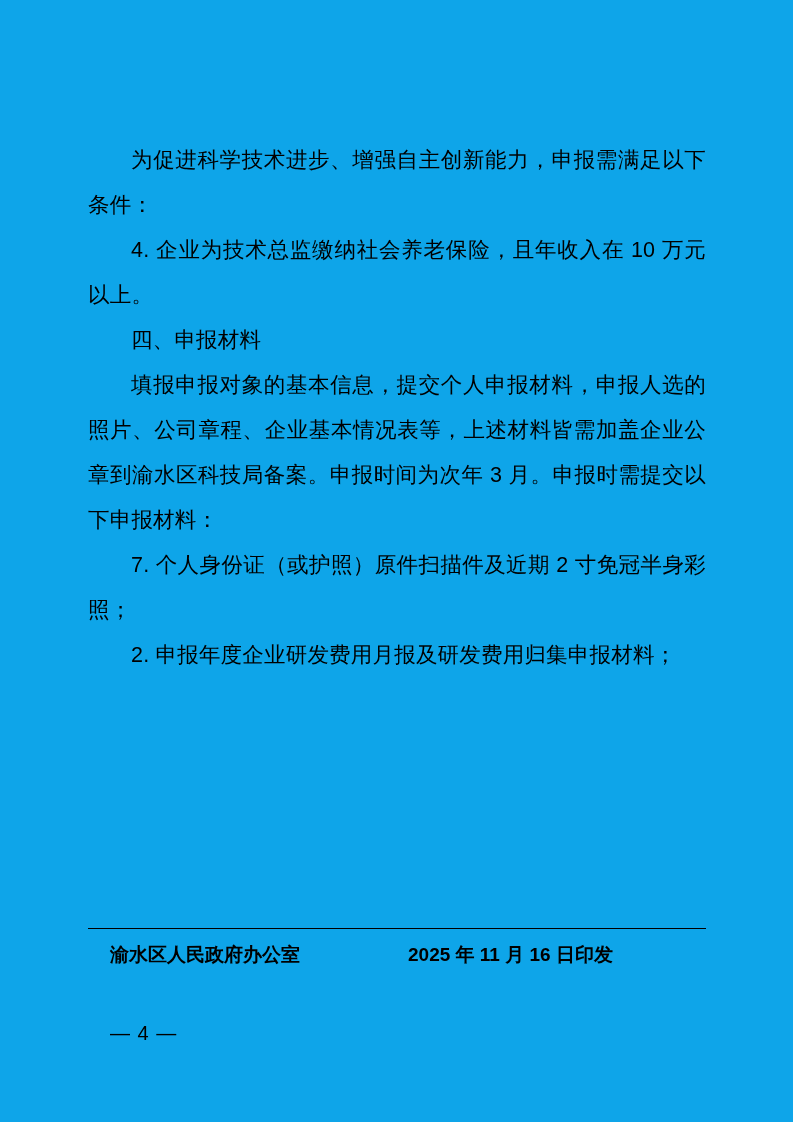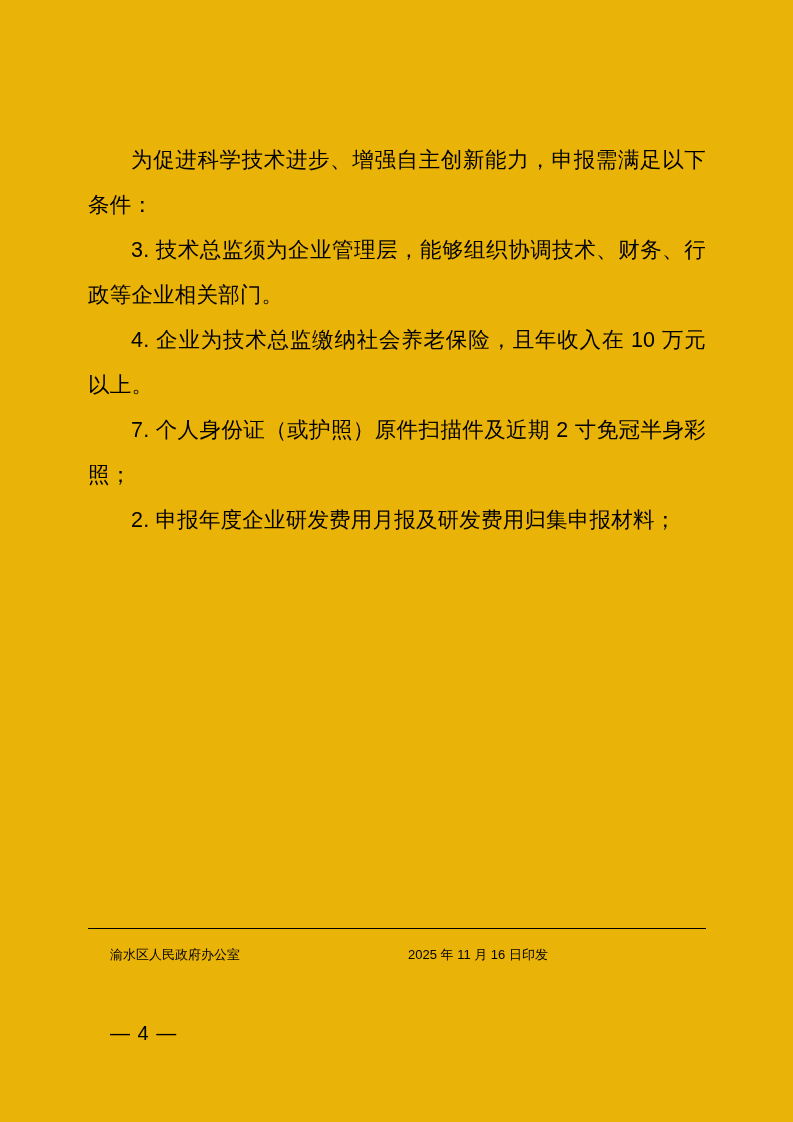--- a/index.html
+++ b/index.html
@@ -14,21 +14,21 @@
     color: #000000;
     -webkit-font-smoothing: antialiased;
   }
 
   .page {
     position: relative;
     width: 793px;
     height: 1122px;
     box-sizing: border-box;
     padding: 0;
-    background: #eab308;
+    background: #0ea5e9;
   }
 
   .content {
     position: absolute;
     left: 88px;
     top: 138px;
     width: 618px;
   }
 
   .para {
@@ -54,22 +54,23 @@
     border-top: 1.5px solid #000;
   }
 
   .footer-row {
     position: absolute;
     left: 88px;
     top: 940px;
     width: 618px;
     display: flex;
     justify-content: flex-end;
-    font-size: 13px;
+    font-size: 19px;
     line-height: 30px;
+    font-weight: bold;
   }
 
   .footer-left {
     width: 320px;
     padding-left: 22px;
     box-sizing: border-box;
   }
 
   .footer-right {
     flex: 1;
@@ -84,22 +85,23 @@
     padding-left: 22px;
   }
 </style>
 </head>
 <body>
 
 <div class="page">
 
   <div class="content">
     <p class="para indent">为促进科学技术进步、增强自主创新能力，申报需满足以下条件：</p>
-    <p class="para indent">3. 技术总监须为企业管理层，能够组织协调技术、财务、行政等企业相关部门。</p>
     <p class="para indent">4. 企业为技术总监缴纳社会养老保险，且年收入在 10 万元以上。</p>
+    <p class="para indent">四、申报材料</p>
+    <p class="para indent">填报申报对象的基本信息，提交个人申报材料，申报人选的照片、公司章程、企业基本情况表等，上述材料皆需加盖企业公章到渝水区科技局备案。申报时间为次年 3 月。申报时需提交以下申报材料：</p>
     <p class="para indent">7. 个人身份证（或护照）原件扫描件及近期 2 寸免冠半身彩照；</p>
     <p class="para indent">2. 申报年度企业研发费用月报及研发费用归集申报材料；</p>
   </div>
 
   <div class="footer-rule"></div>
 
   <div class="footer-row">
     <div class="footer-left">渝水区人民政府办公室</div>
     <div class="footer-right">2025 年 11 月 16 日印发</div>
   </div>

